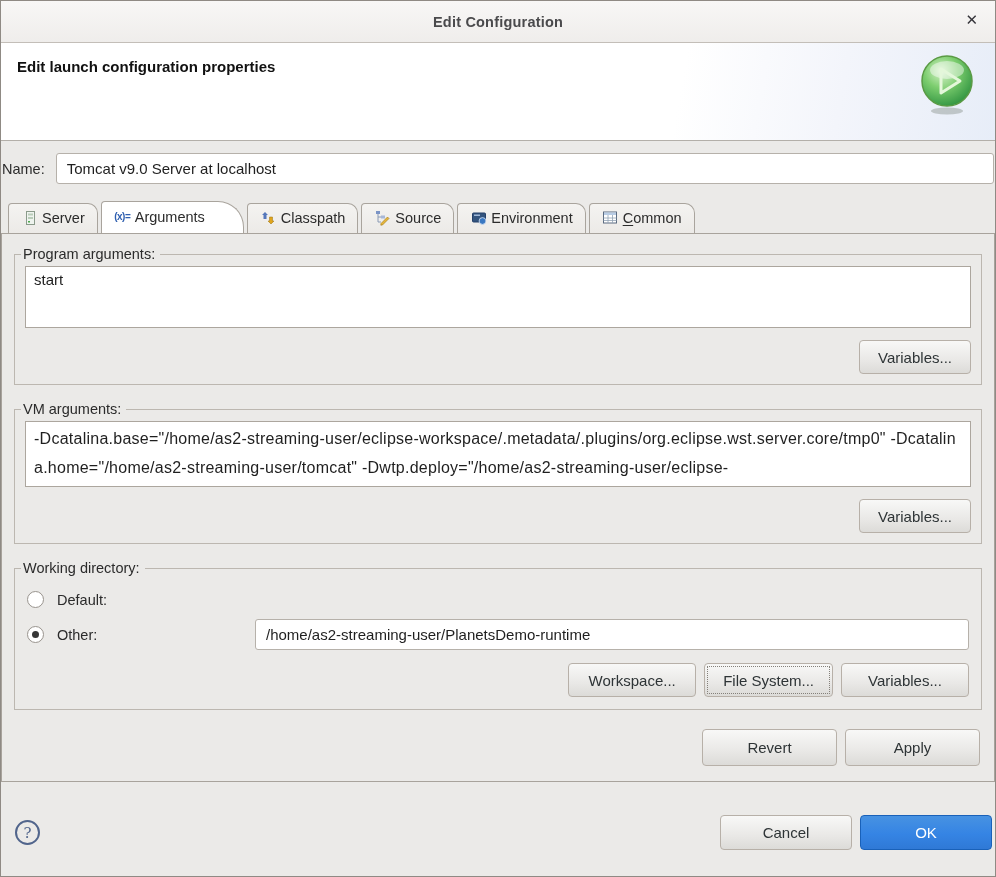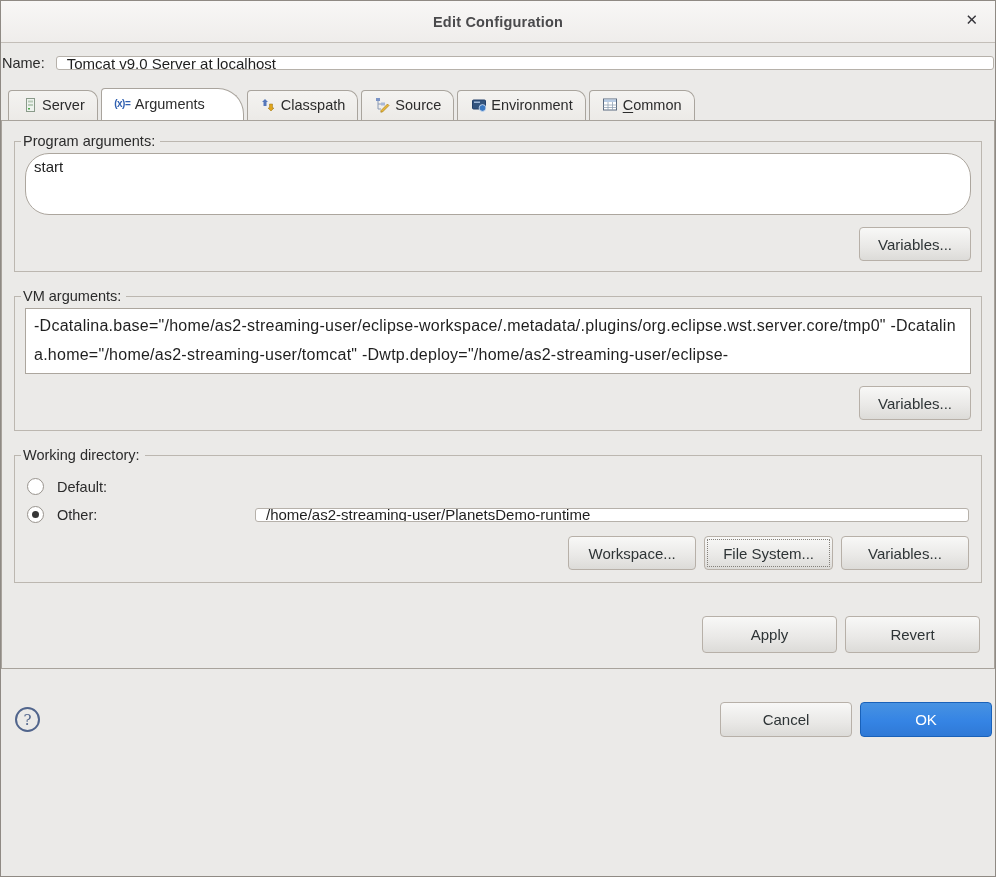--- a/index.html
+++ b/index.html
@@ -22,21 +22,21 @@
             background: linear-gradient(100deg, #ffffff 68%, #f3f5fb 84%, #e7edf8 100%);
             border-bottom: 1px solid #b3afa9; }
   .banner-title { font-size: 15px; font-weight: 700; color: #111; }
   .play-wrap { position: absolute; right: 16px; top: 9px; width: 62px; height: 66px; }
 
   
   .body { flex: 1; padding: 0 0; display: flex; flex-direction: column; }
 
   .name-row { display: flex; align-items: center; gap: 11px; margin: 12px 1px 0; }
   .name-row label { font-size: 14.5px; color: #2b2b2b; }
-  .text-input { height: 14px; border: 1px solid #b6b1aa; border-radius: 3px; background: #fff;
+  .text-input { height: 31px; border: 1px solid #b6b1aa; border-radius: 3px; background: #fff;
                 padding: 0 10px; font-size: 15px; color: #1f1f1f;
                 font-family: "Liberation Sans", sans-serif; }
   .name-row .text-input { flex: 1; }
 
   
   .tabs { display: flex; align-items: flex-end; margin-top: 17px; padding-left: 7px; position: relative; z-index: 2; }
   .tab { display: flex; align-items: center; gap: 4px; height: 30px; padding: 0 12px 2px;
          background: linear-gradient(#f4f3f1,#eceae7); border: 1px solid #a9a49d; border-bottom: none;
          border-radius: 4px 10px 0 0; margin-right: 3px; font-size: 14.5px; color: #2c2c2c;
          cursor: pointer; white-space: nowrap; }
@@ -47,21 +47,21 @@
 
   
   .panel { border: 1px solid #a8a39c; height: 549px; flex: 0 0 549px; padding: 8px 12px 0;
            display: flex; flex-direction: column; }
   fieldset { border: 1px solid #bcb7b0; padding: 4px 10px 10px; margin: 4px 0 12px; }
   legend { font-size: 14.5px; color: #2b2b2b; padding: 0 5px 0 2px; margin-left: -4px; }
 
   textarea.args { width: 100%; border: 1px solid #aca69e; background: #fff; resize: none;
                   font-family: "Liberation Sans", sans-serif; font-size: 15px; color: #1f1f1f;
                   padding: 4px 8px; overflow: hidden; }
-  #pa-text { height: 62px; border-radius: 24px; }
+  #pa-text { height: 62px; }
   #vm-text { height: 66px; font-size: 16px; letter-spacing: .25px; line-height: 29px;
              word-break: break-all; padding: 2px 8px; }
 
   .btnrow { display: flex; justify-content: flex-end; gap: 8px; margin-top: 8px; }
 
   .btn { height: 34px; min-width: 110px; padding: 0 18px; font-family: "Liberation Sans", sans-serif;
          font-size: 15px; color: #2e3436; background: linear-gradient(#f8f8f7, #e9e8e6 60%, #dcdbd8);
          border: 1px solid #b7b0a8; border-radius: 4px; cursor: pointer; }
   .btn.focused { outline: 1px dotted #84807a; outline-offset: -4px; }
   .btn.suggested { background: linear-gradient(#4792e2, #3584e4 55%, #2f79d6);
@@ -93,20 +93,38 @@
 </head>
 <body>
 
 <div class="dialog">
 
   <div class="titlebar">
     <span class="win-title">Edit Configuration</span>
     <span class="close">✕</span>
   </div>
 
+  <div class="banner">
+    <div class="banner-title">Edit launch configuration properties</div>
+    <div class="play-wrap">
+      <svg width="62" height="66" viewBox="0 0 62 66">
+        <defs>
+          <radialGradient id="pg" cx="38%" cy="30%" r="75%">
+            <stop offset="0%" stop-color="#d6f2c8"></stop>
+            <stop offset="45%" stop-color="#7ccd6e"></stop>
+            <stop offset="100%" stop-color="#2f9340"></stop>
+          </radialGradient>
+        </defs>
+        <ellipse cx="30" cy="59" rx="16" ry="3.5" fill="rgba(60,70,55,0.25)"></ellipse>
+        <circle cx="30" cy="29" r="25" fill="url(#pg)" stroke="#5a9a44" stroke-width="1.5"></circle>
+        <ellipse cx="30" cy="18" rx="17" ry="9" fill="#ffffff" opacity="0.45"></ellipse>
+        <path d="M24 17 L43 29 L24 41 Z" fill="rgba(255,255,255,0.12)" stroke="#e4f7da" stroke-width="3" stroke-linejoin="round"></path>
+      </svg>
+    </div>
+  </div>
 
   <div class="body">
 
     <div class="name-row">
       <label>Name:</label>
       <input class="text-input" type="text" value="Tomcat v9.0 Server at localhost" style="">
     </div>
 
     <div class="tabs">
       <div class="tab">
@@ -205,22 +223,22 @@
         </div>
 
         <div class="btnrow wd-buttons">
           <button class="btn">Workspace...</button>
           <button class="btn focused">File System...</button>
           <button class="btn">Variables...</button>
         </div>
       </fieldset>
 
       <div class="apply-row">
+        <button class="btn">Revert</button>
         <button class="btn">Apply</button>
-        <button class="btn">Revert</button>
       </div>
     </div>
 
     <div class="footer">
       <span class="help">
         <span>?</span>
       </span>
       <div class="footer-btns">
         <button class="btn">Cancel</button>
         <button class="btn suggested">OK</button>

